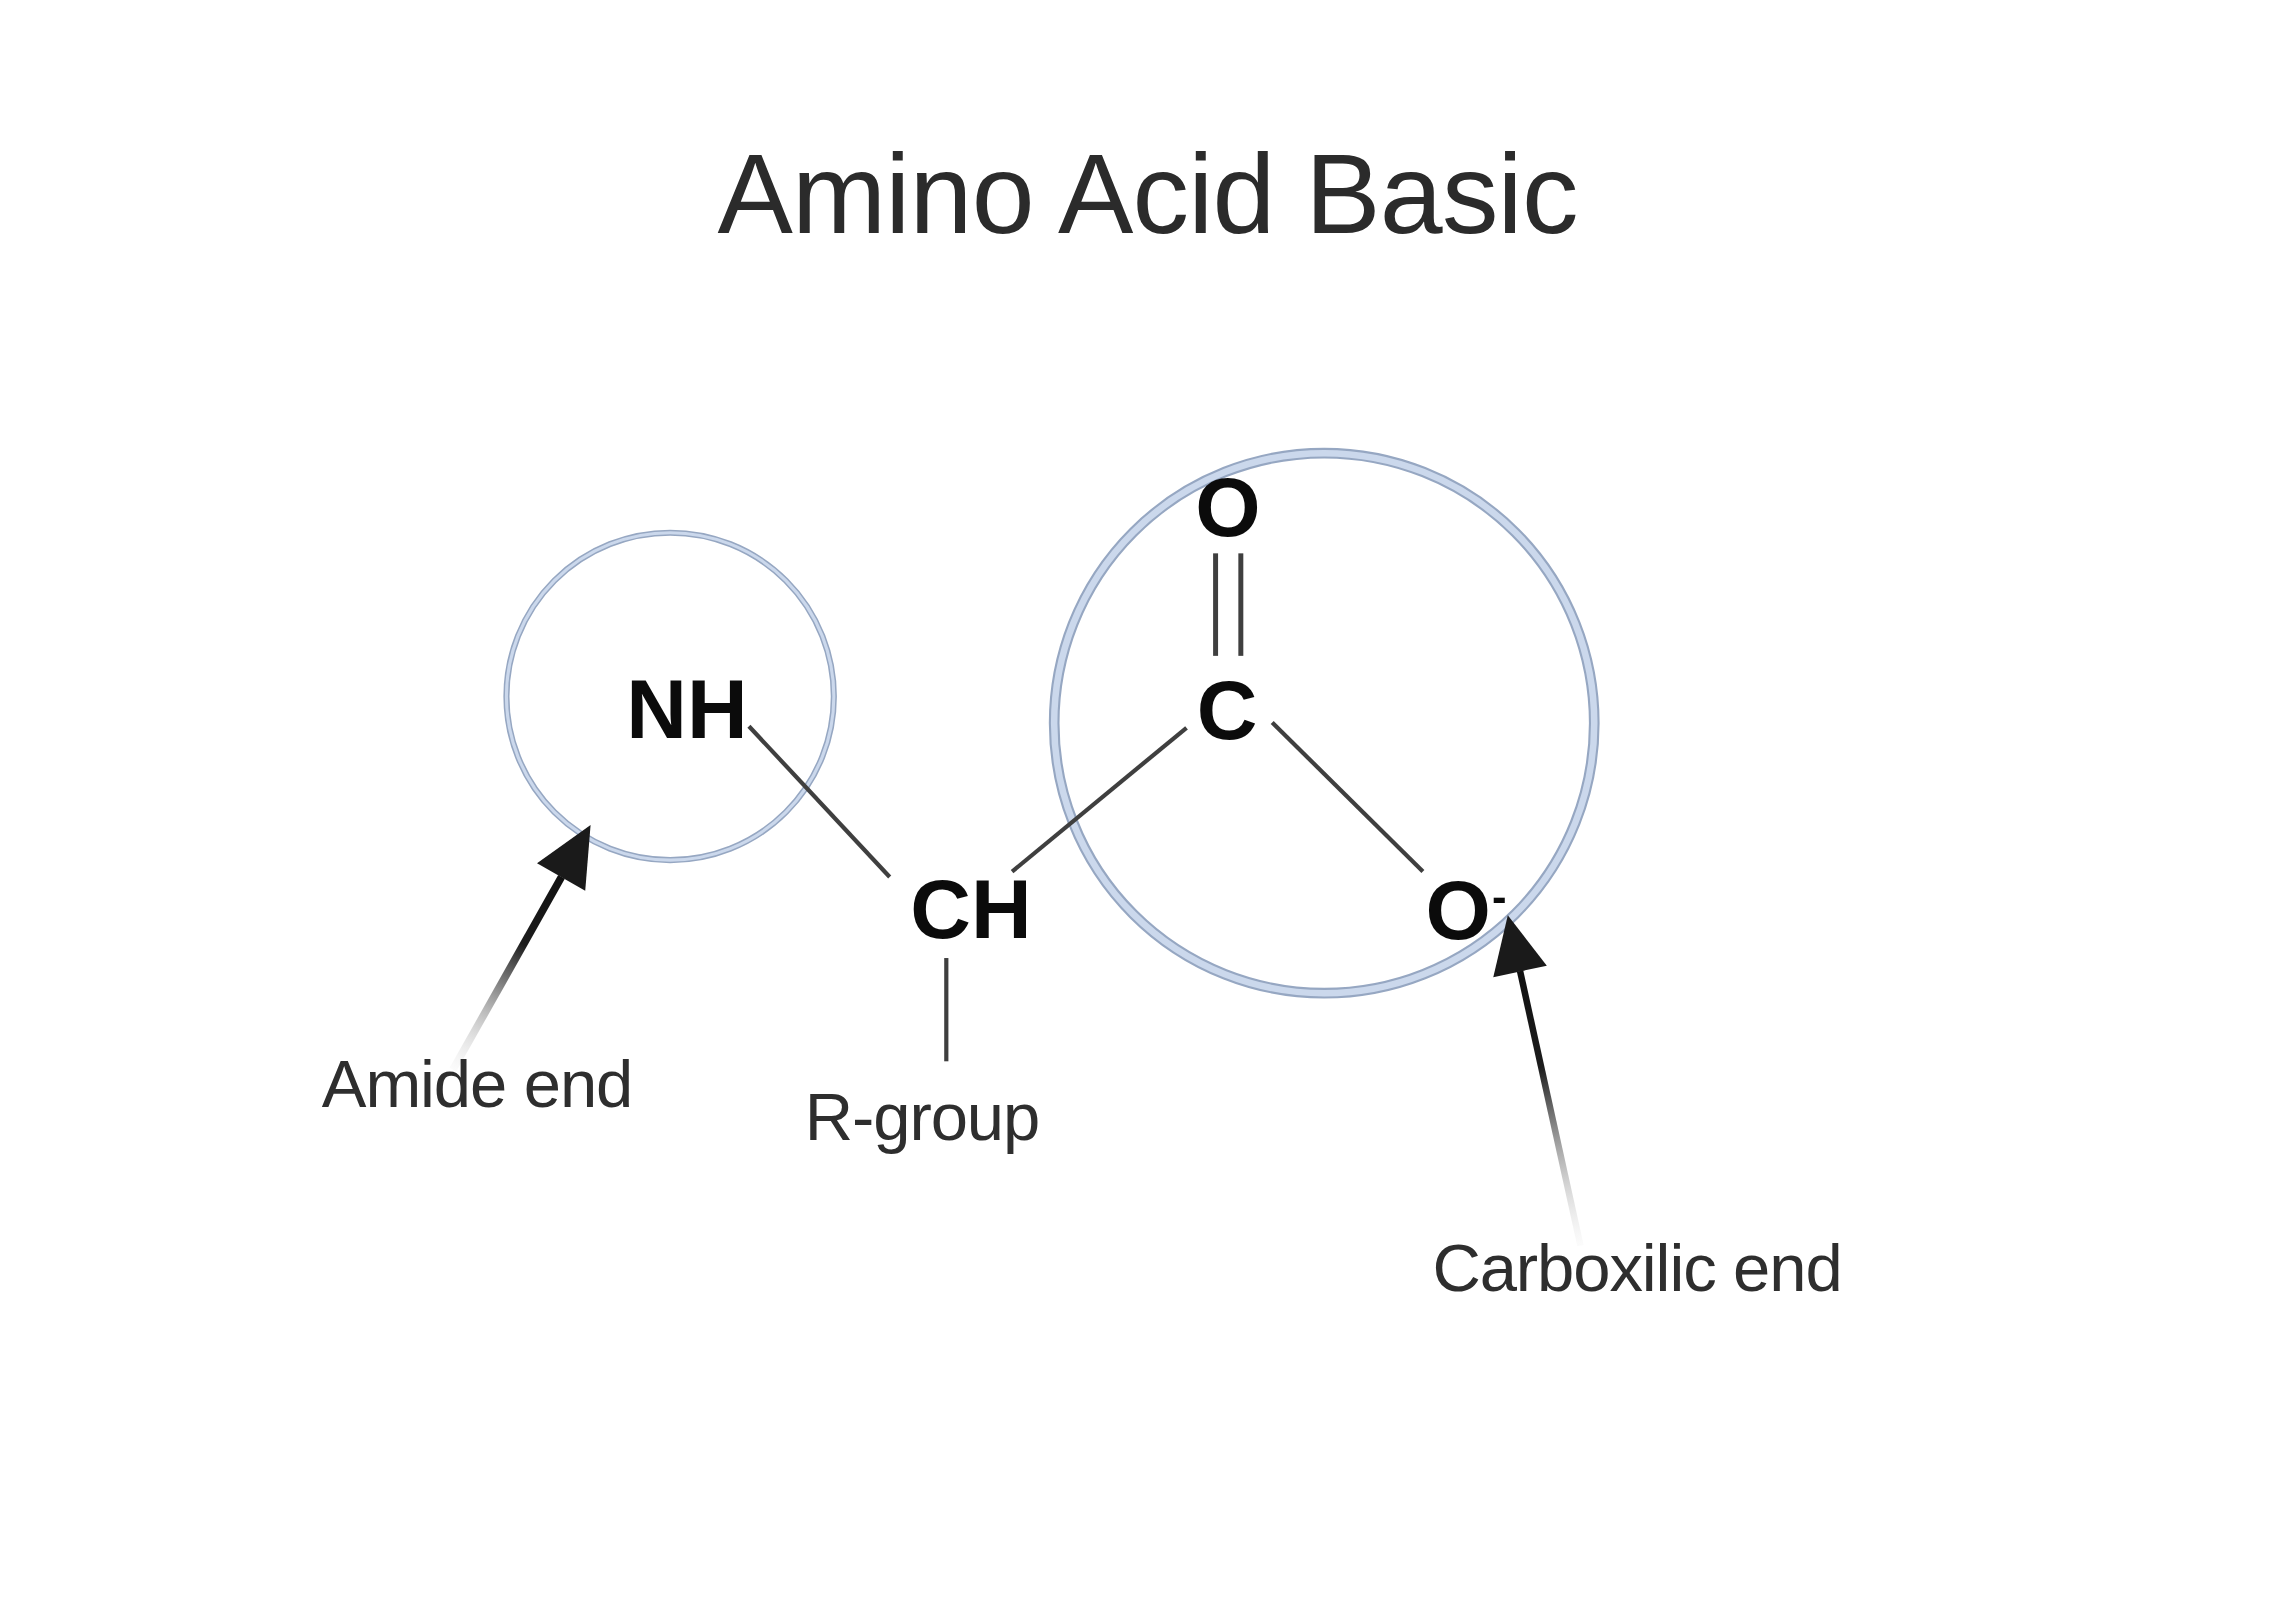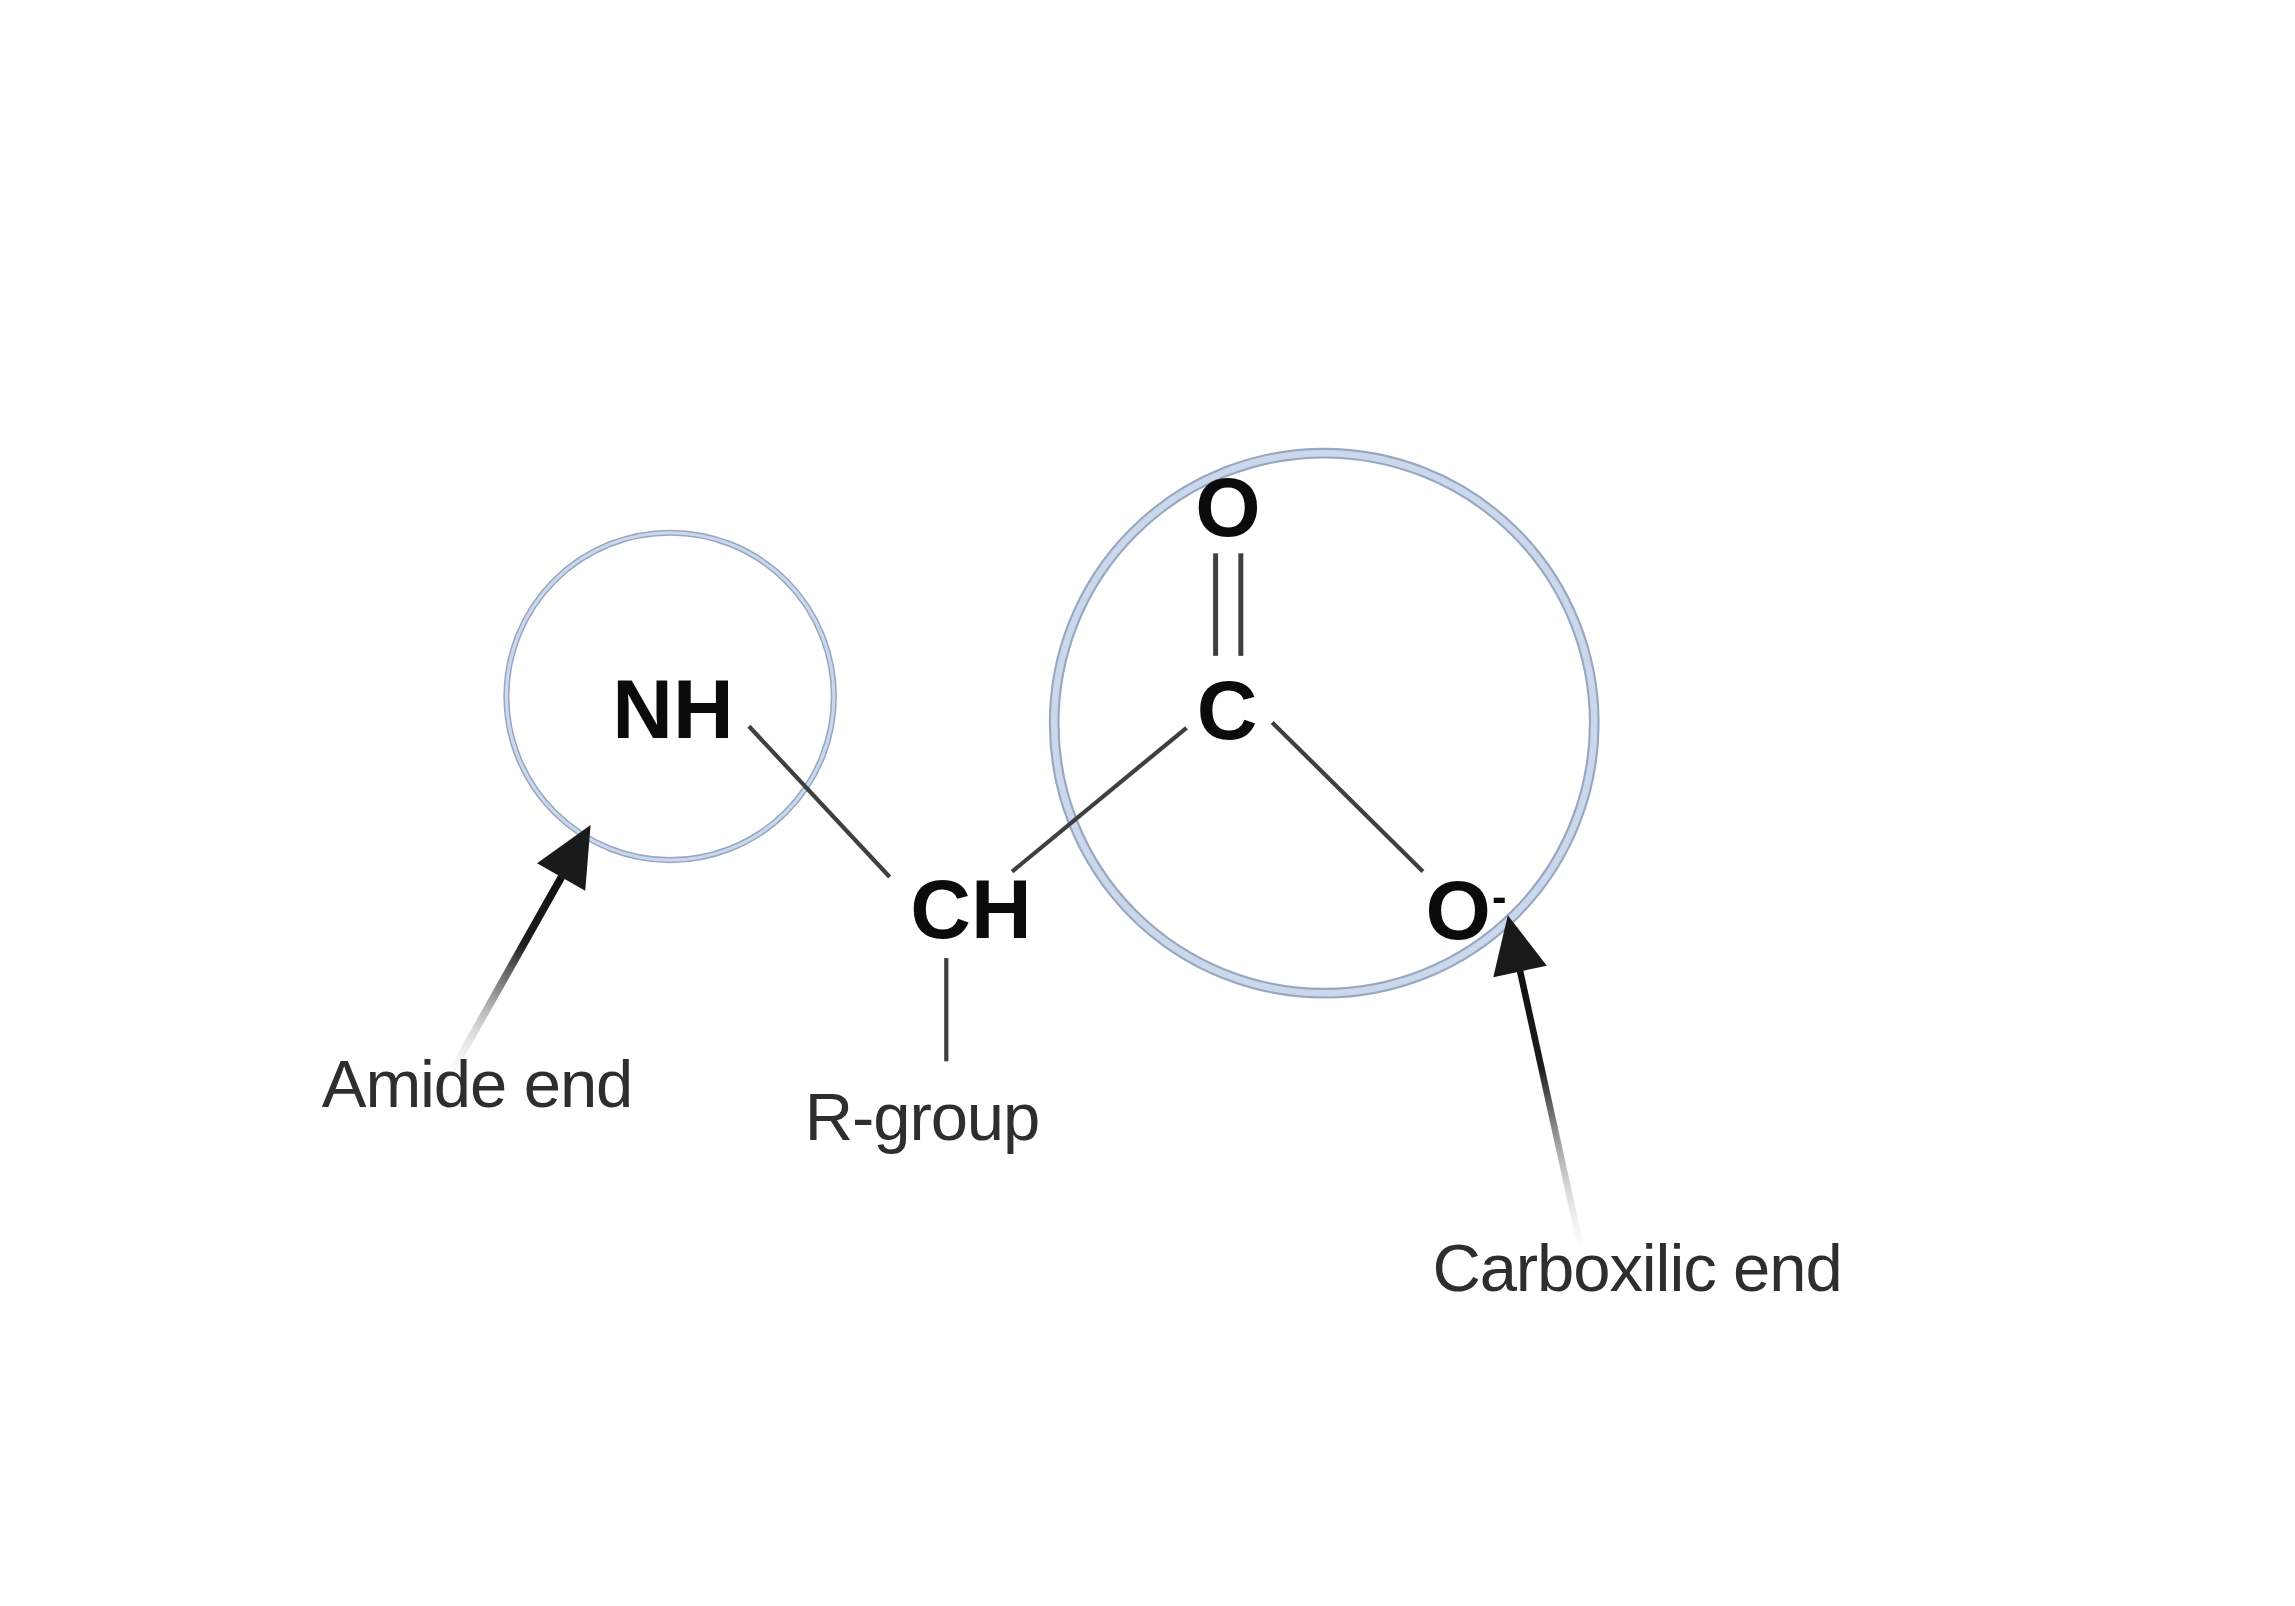--- a/index.html
+++ b/index.html
@@ -46,21 +46,21 @@
     line-height:1;
     color:var(--atom-text);
     white-space:nowrap;
   }
   .atom .charge{
     font-size:0.52em;
     vertical-align:0.62em;
     font-weight:700;
     margin-left:0.03em;
   }
-  .atom-nh{left:673px;top:709px;}
+  .atom-nh{left:687px;top:709px;}
   .atom-carbonyl-o{left:1228px;top:507px;}
   .atom-c{left:1227px;top:710px;}
   .atom-ch{left:971px;top:909px;}
   .atom-o-anion{left:1466px;top:910px;}
 
   .annotation{
     position:absolute;
     transform:translate(-50%,-50%);
     font-size:67px;
     font-weight:400;
@@ -125,21 +125,21 @@
     <g>
       <line class="arrow-stem stem-amide" x1="592" y1="1398" x2="734" y2="1146"></line>
       <polygon class="arrow-head" points="772,1078 765,1164 702,1128"></polygon>
     </g>
     <g>
       <line class="arrow-stem stem-carboxylic" x1="2066" y1="1628" x2="1987" y2="1269"></line>
       <polygon class="arrow-head" points="1971,1196 2022,1262 1952,1277"></polygon>
     </g>
   </svg>
 
-  <div class="diagram-title"><br>
+  <div class="diagram-title"><span>Amino Acid Basic</span><br>
 </div>
 
   <div class="atom atom-nh">NH</div>
   <div class="atom atom-carbonyl-o">O</div>
   <div class="atom atom-c">C</div>
   <div class="atom atom-ch">CH</div>
   <div class="atom atom-o-anion"><span>O</span><span class="charge">-</span></div>
 
   <div class="annotation label-rgroup">R-group</div>
   <div class="annotation label-amide">Amide end</div>

